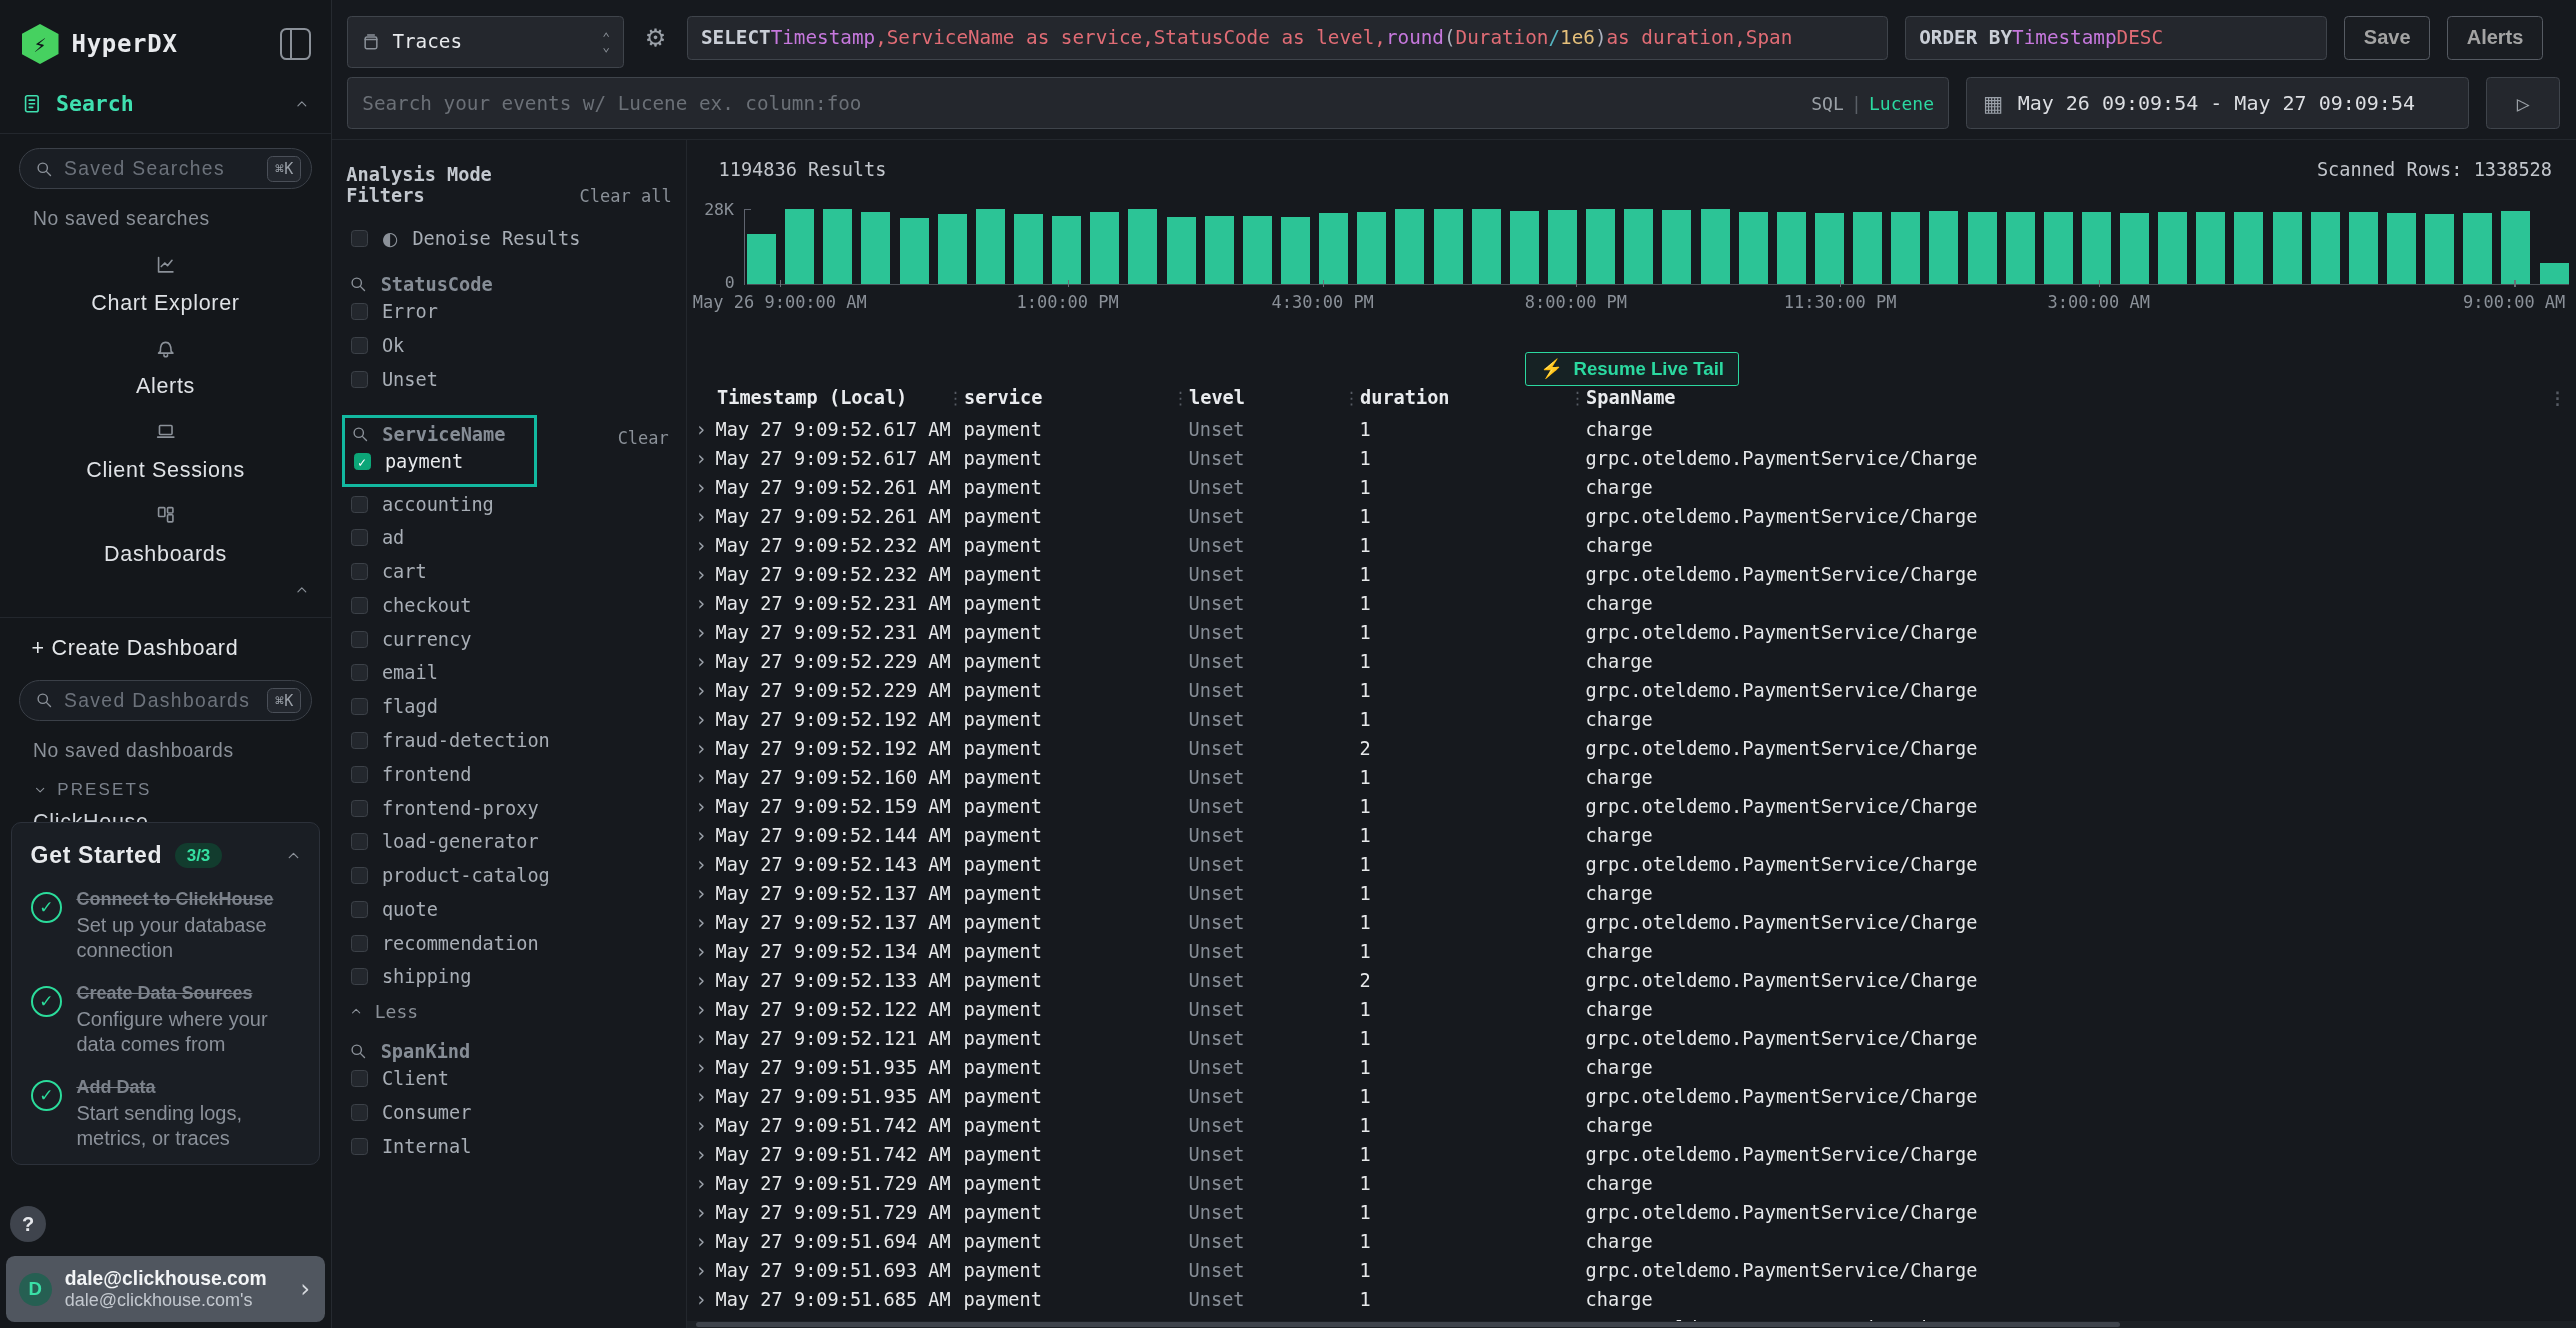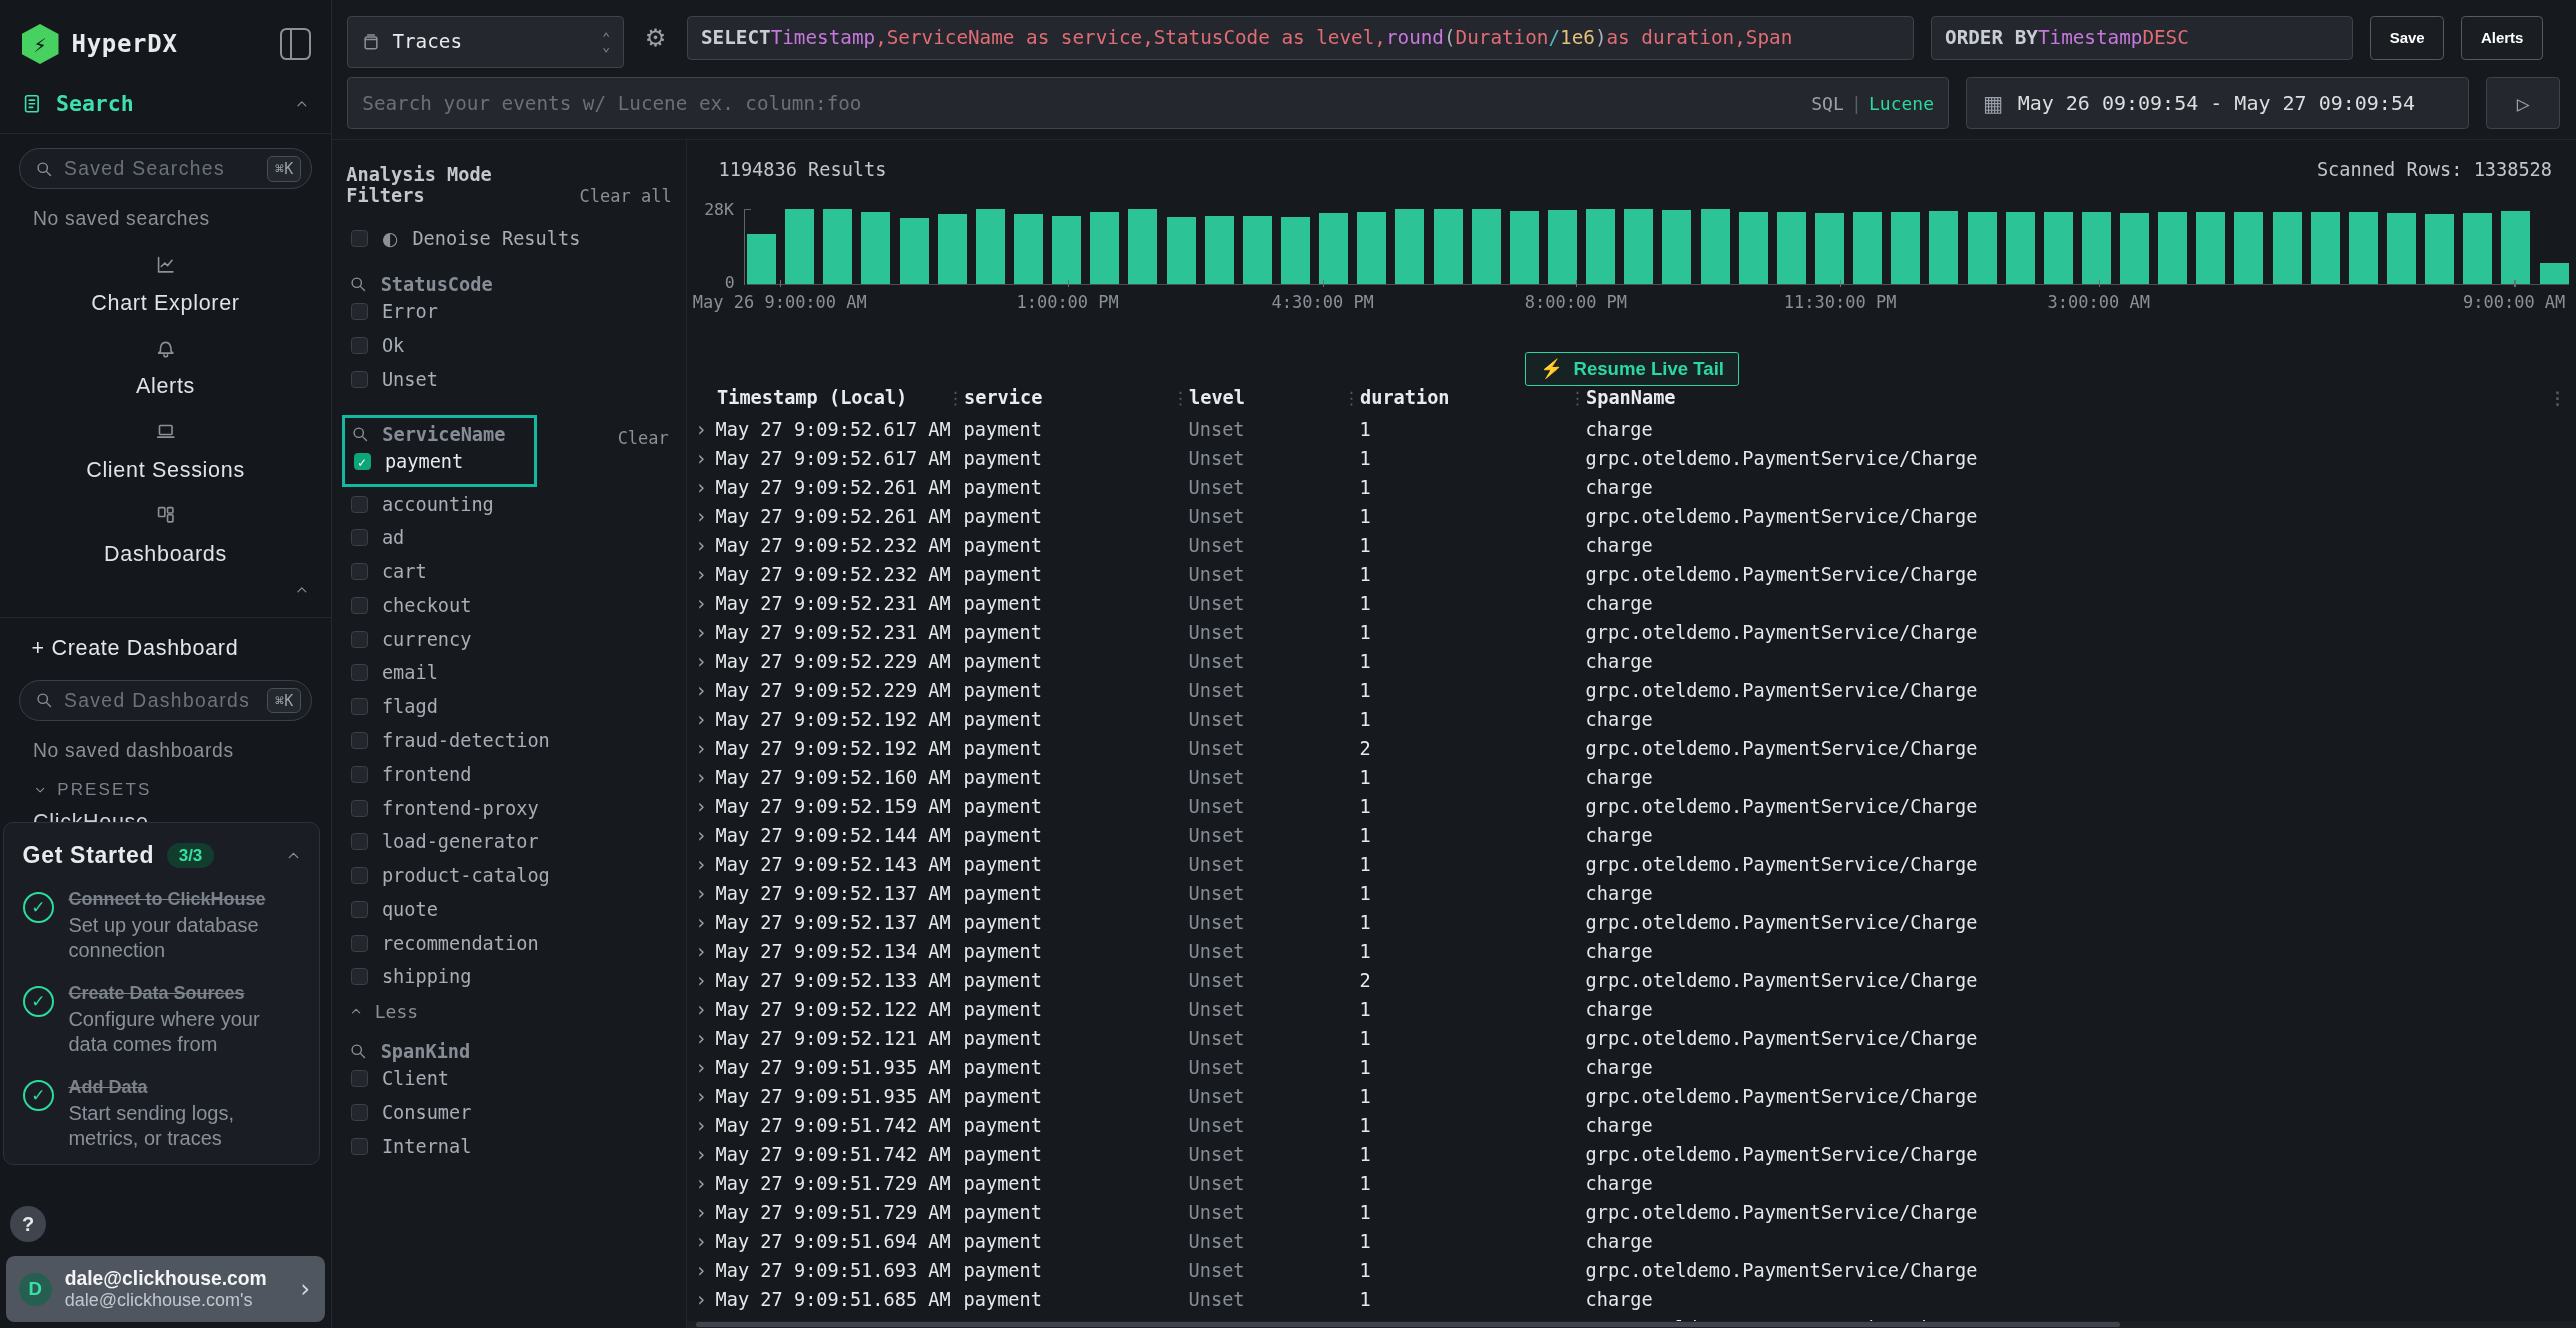--- a/index.html
+++ b/index.html
@@ -37,21 +37,21 @@
   .create-dash { display:flex; align-items:center; gap:14.3px; padding:10px 21.5px 4.3px 31.5px;
     font-family:"Liberation Sans", sans-serif; font-size:21.5px; color:#e4e7ea; cursor:pointer; letter-spacing:0.7px;}
   .presets-head { display:flex; align-items:center; gap:10px; padding:13px 0 2.9px 33px;
     font-family:"Liberation Sans", sans-serif; font-size:17px; color:#7b828c; letter-spacing:2.1px; cursor:pointer;}
   .preset-item { font-family:"Liberation Sans", sans-serif; font-size:21.5px; color:#ced2d8;
     padding:7.2px 0 7.2px 33px; cursor:pointer; letter-spacing:0.7px; }
   .team-settings { display:flex; align-items:center; gap:15.7px; padding:29px 21.5px 7.2px 23px;
     font-family:"Liberation Sans", sans-serif; font-size:22px; color:#e8eaee; cursor:pointer; letter-spacing:0.7px;}
   .gear { font-family:"DejaVu Sans", sans-serif; font-size:24px; color:#9aa0a8; line-height:1; }
 
-  .getstarted { position:absolute; left:3px; right:11.4px; bottom:163px; background:#1a1e24;
+  .getstarted { position:absolute; left:11px; right:11.4px; bottom:163px; background:#1a1e24;
     border:0.7px solid #2c313a; border-radius:10px; padding:18.6px 17px 13px 18.6px;
     font-family:"Liberation Sans", sans-serif; }
   .gs-head { display:flex; align-items:center; gap:13px; }
   .gs-title { font-size:23px; font-weight:bold; letter-spacing:0.7px; }
   .gs-badge { background:#123c2e; color:#35e0a1; font-size:17px; font-weight:bold;
     border-radius:715px; padding:2.9px 11.4px; }
   .gs-head .chev { margin-left:auto; color:#aeb4bb; }
   .gs-item { display:flex; gap:14.3px; margin-top:18.6px; }
   .gs-check { flex:0 0 31.5px; width:31.5px; height:31.5px; border:2.1px solid #2bdc9b; border-radius:50%;
     color:#2bdc9b; font-size:17px; display:flex; align-items:center; justify-content:center; margin-top:4.3px; }
@@ -78,21 +78,21 @@
   .src-select { width:277px; height:52px; padding:0 13px; gap:11.4px; cursor:pointer; }
   .src-select .name { font-size:19.3px; color:#e8eaed; }
   .updown { margin-left:auto; color:#8b9199; font-size:13px; line-height:0.7; text-align:center; }
   .gear-btn { width:29px; height:44px; display:flex; align-items:center; justify-content:center; cursor:pointer; }
   .sql-input { flex:1; height:44px; padding:0 13px; font-size:19.3px; white-space:nowrap; overflow:hidden; cursor:text; }
   .orderby { width:422px; height:44px; padding:0 13px; font-size:19.3px; white-space:nowrap; overflow:hidden; cursor:text; }
   .tok-kw { color:#c9ced6; font-weight:bold; }
   .tok-purple { color:#c678dd; } .tok-red { color:#e06c75; } .tok-cyan { color:#56b6c2; }
   .tok-yellow { color:#e5c07b; } .tok-plain { color:#abb2bf; }
   .btn { height:44px; padding:0 18.6px; background:#1a1d22; border:0.7px solid #565b63; border-radius:4.3px;
-    color:#ffffff; font-size:15px; font-weight:bold; display:flex; align-items:center; cursor:pointer; }
+    color:#a3a3a3; font-size:20px; font-weight:bold; display:flex; align-items:center; cursor:pointer; }
   .search-input { flex:1; height:52px; padding:0 14.3px; gap:14.3px; cursor:text; }
   .search-input input { flex:1; background:transparent; border:none; outline:none; color:#d8dadd;
     font-family:"DejaVu Sans Mono", monospace; font-size:19.3px; }
   .search-input input::placeholder { color:#6b7077; }
   .lang-toggle { font-size:18px; white-space:nowrap; }
   .lang-sql { color:#9aa0a6; cursor:pointer; } .lang-div { color:#5a5f66; padding:0 7.2px; }
   .lang-lucene { color:#2bd9a0; cursor:pointer; }
   .date-box { width:503px; height:52px; padding:0 15.7px; gap:14.3px; cursor:pointer; }
   .date-box .cal { color:#9aa0a8; font-size:21.5px; font-family:"DejaVu Sans", sans-serif; }
   .date-box .txt { font-size:20px; color:#dcdee2; }

